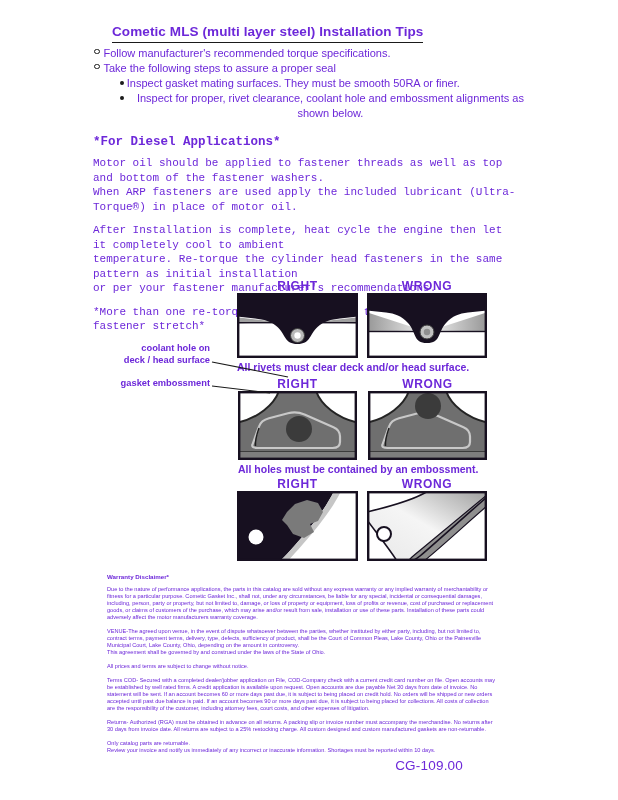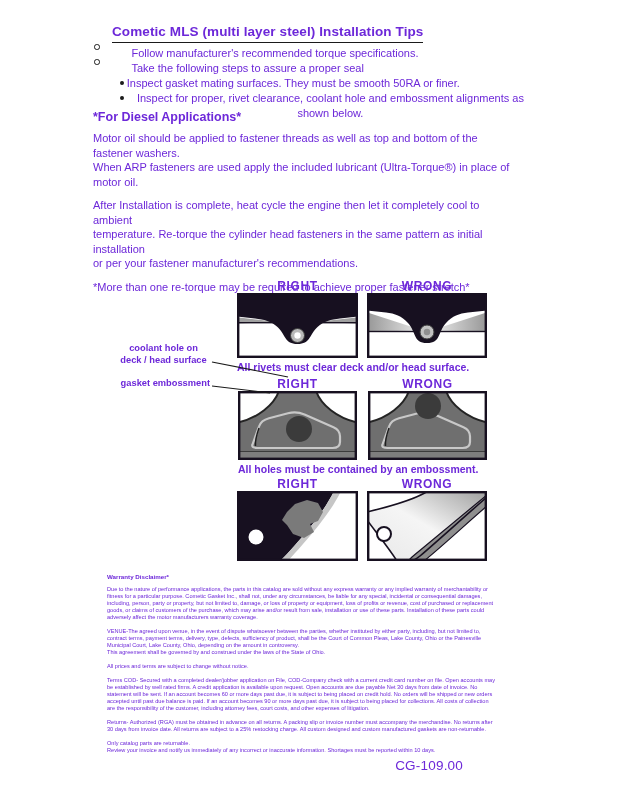--- a/index.html
+++ b/index.html
@@ -7,31 +7,31 @@
     position:relative;width:618px;height:800px;background:#ffffff;
     font-family:"Liberation Sans","DejaVu Sans",sans-serif;color:#6d28d9;
     overflow:hidden;margin:0 auto;
   }
   .abs{position:absolute;}
   .page-title{
     left:112px;top:24px;font-size:13.5px;font-weight:700;
     border-bottom:1.6px solid #1a1a1a;padding-bottom:2.5px;letter-spacing:.1px;
   }
   .tips{left:94px;top:46px;width:440px;font-size:11px;line-height:15px;}
-  .tip{display:flex;align-items:flex-start;gap:28px;}
+  .tip{display:flex;align-items:center;}
   .b-circle{
     flex:0 0 auto;width:3.5px;height:3.5px;border:1px solid #1c1c1c;border-radius:50%;
     margin-right:4px;position:relative;top:-2px;
   }
   .sub-tip{display:flex;align-items:baseline;margin-left:26px;text-align:center;}
   .b-dot{
     flex:0 0 auto;width:3.8px;height:3.8px;background:#1c1c1c;border-radius:50%;
     margin-right:3px;position:relative;top:-2px;
   }
-  .diesel{left:93px;top:110px;width:424px;}
+  .diesel{left:93px;top:135px;width:424px;font-family:Liberation Mono, monospace;}
   .diesel-heading{font-size:12.5px;font-weight:700;margin:0 0 7px 0;}
   .body-para{font-size:11px;line-height:14.5px;margin:0 0 9px 0;white-space:pre-line;}
   .fig-row{display:flex;flex-direction:column;}
   .fig-labels{display:flex;}
   .fig-label{font-size:12px;font-weight:700;letter-spacing:.6px;text-align:center;height:14px;margin-top:48px;}
   .fig-boxes{display:flex;}
   .fig-caption{font-size:10.5px;font-weight:700;margin-top:3px;white-space:pre-line;line-height:12px;}
   .ann{font-size:9.3px;font-weight:700;line-height:11.5px;text-align:right;white-space:pre-line;}
   .warranty{left:107px;top:573px;width:412px;}
   .warranty-heading{font-size:6.2px;font-weight:700;margin:0 0 5.5px 0;}
@@ -148,21 +148,21 @@
         <path d="M78,0 C83,14 99,27 119,31.5" fill="none" stroke="#242424" stroke-width="2"></path>
         <path d="M14.5,53.5 L21,35.5 C22.5,31 26,28.5 31,27.2 L50,22.3 C56,20.8 61,21.2 66.5,23.6 L95.5,36.2 C100.5,38.4 102,41 102,45.5 L102,51 C102,55.5 99.5,57 94.5,57 L19.5,57 C15.5,57 13.5,56 14.5,53.5 Z" fill="none" stroke="#c8c8c8" stroke-width="2.2"></path>
         <path d="M21,37 C18.5,44 17,50 17.5,55" fill="none" stroke="#1e1e1e" stroke-width="1.4"></path>
         <circle cx="60" cy="15" r="13" fill="#3b3b3b"></circle>
         <rect x="1.2" y="1.2" width="116.6" height="66.6" fill="none" stroke="#171020" stroke-width="2.4"></rect>
       </svg>
     </div>
     <div class="fig-caption">All holes must be contained by an embossment.</div>
   </div>
 
-  <div class="abs ann" style="left:117px;top:343px;width:93px;text-align:center;">coolant hole on
+  <div class="abs ann" style="left:117px;top:343px;width:93px;">coolant hole on
 deck / head surface</div>
   <div class="abs ann" style="left:117px;top:378px;width:93px;">gasket embossment</div>
   <svg class="abs" style="left:205px;top:352px;pointer-events:none;" viewBox="0 0 110 48" width="110" height="48">
     <line x1="7" y1="10" x2="83" y2="25" stroke="#1a1a1a" stroke-width="1.1"></line>
     <line x1="7" y1="34" x2="65" y2="41" stroke="#1a1a1a" stroke-width="1.1"></line>
   </svg>
 
   <div class="abs fig-row" style="left:237px;top:429px;width:250px;">
     <div class="fig-labels">
       <div class="fig-label" style="width:121px;">RIGHT</div>

